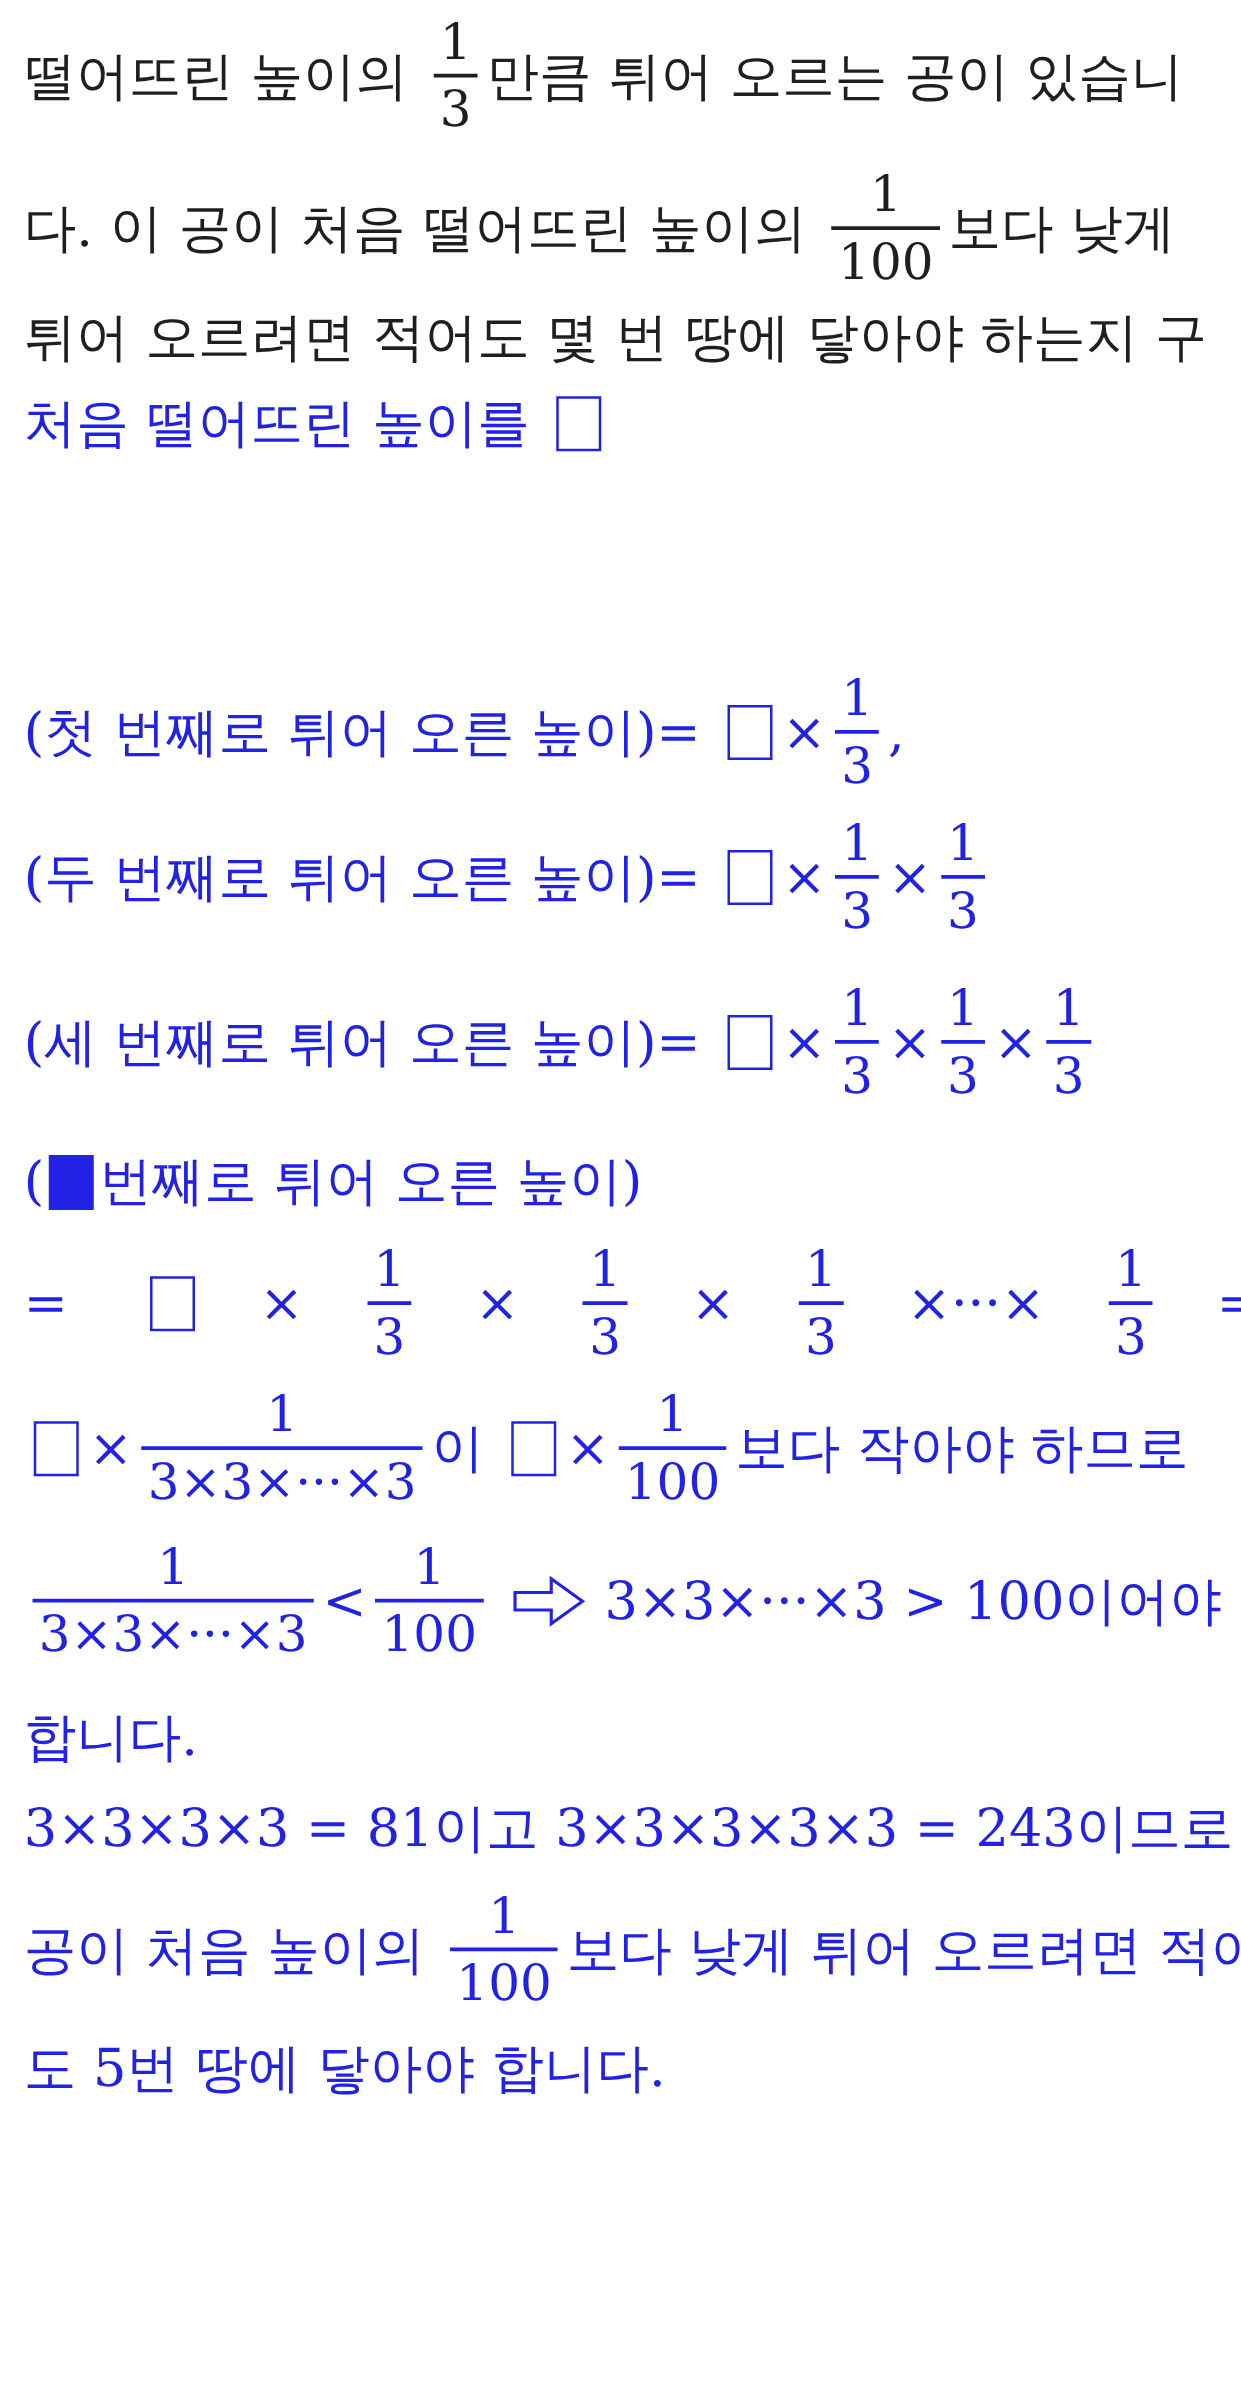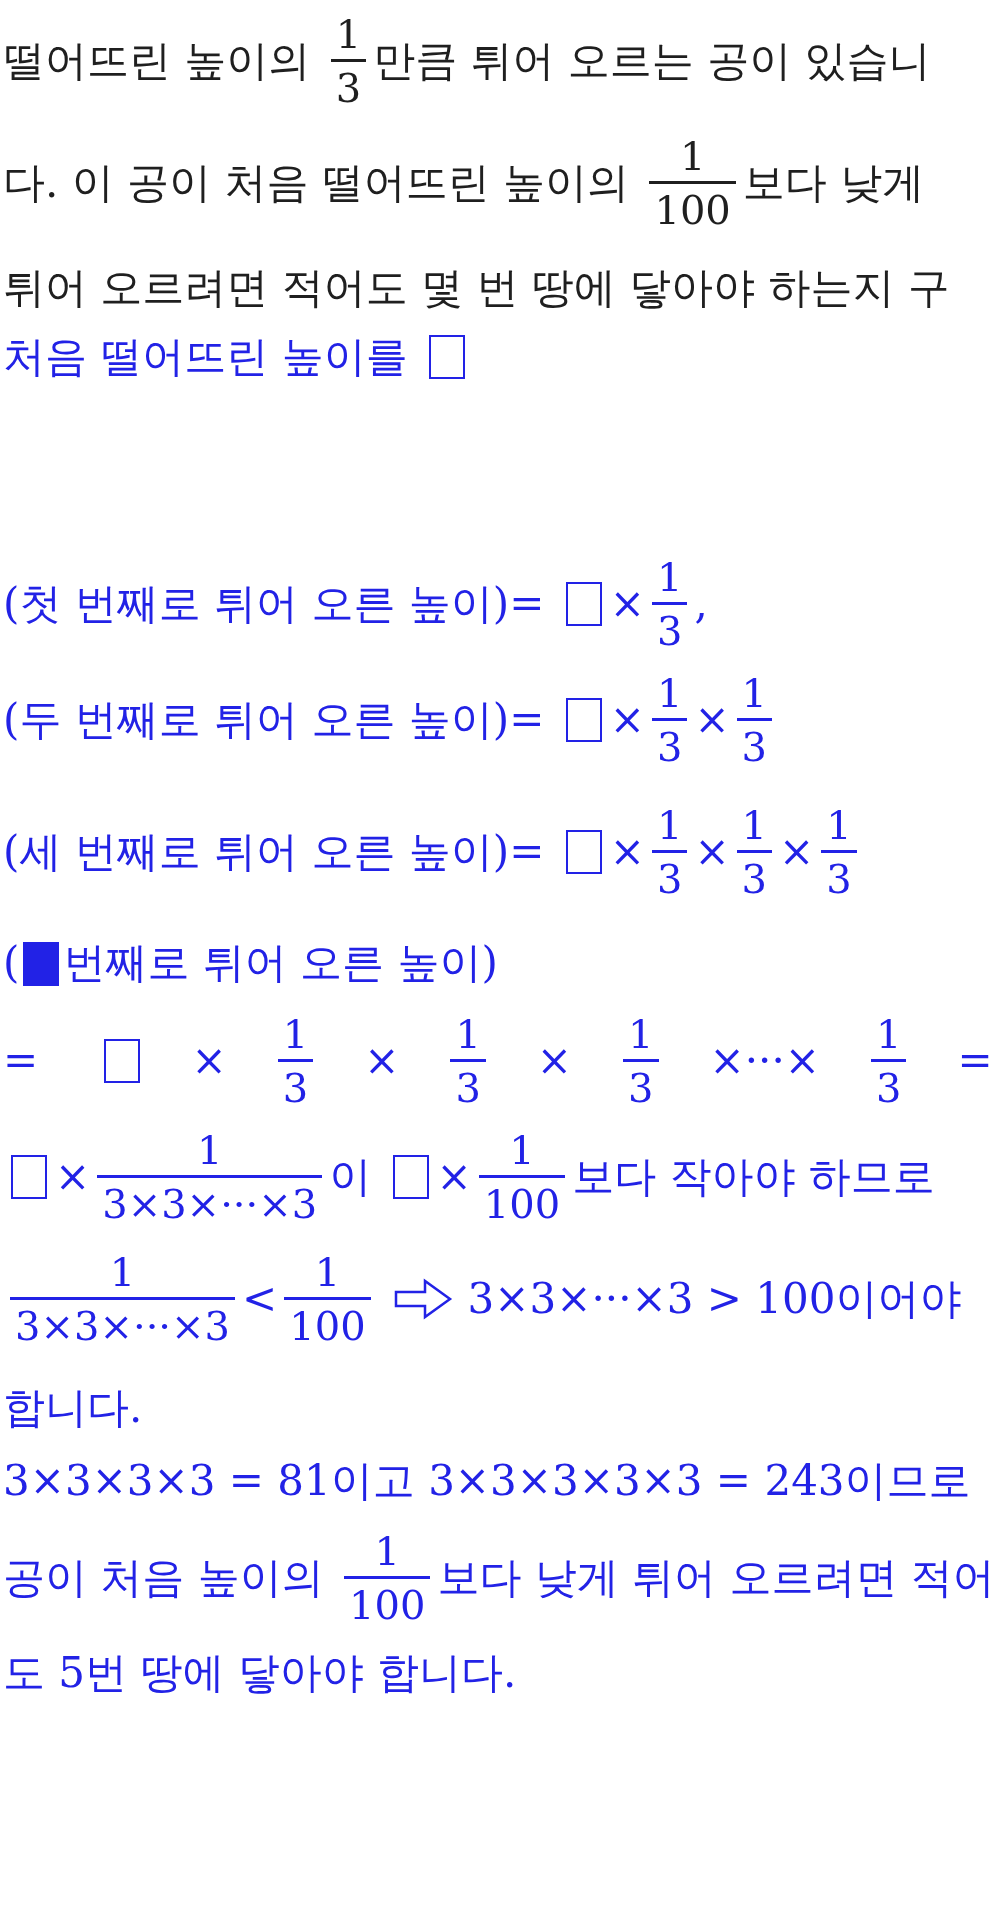--- a/index.html
+++ b/index.html
@@ -9,21 +9,21 @@
   * { box-sizing: border-box; }
   html, body {
     margin: 0; padding: 0;
     width: 993px; height: 1913px;
     background: #ffffff;
     overflow: hidden;
     font-family: "DejaVu Serif", "Liberation Serif", serif;
   }
   .doc {
     width: 993px; height: 1913px;
-    padding: 6px 2px 0 3px;
+    padding: 6px 2px 0 19px;
   }
   .line {
     display: flex;
     align-items: center;
     font-size: 42px;
     line-height: 1.35;
     white-space: pre;
     min-height: 56px;
   }
   .line.black { color: var(--black); }
@@ -57,21 +57,21 @@
     margin: 0 4px;
     flex: none;
   }
 
   .arrow { display: inline-flex; margin: 0 14px; flex: none; }
   .arrow svg { display: block; }
 
   
   .line:nth-child(1)  { margin-top: 4px;  }
   .line:nth-child(2)  { margin-top: 20px; }
-  .line:nth-child(3)  { margin-top: 26px; }
+  .line:nth-child(3)  { margin-top: 8px; }
   .line:nth-child(4)  { margin-top: 12px; }
   .line:nth-child(5)  { margin-top: 168px;}
   .line:nth-child(6)  { margin-top: 14px; }
   .line:nth-child(7)  { margin-top: 30px; }
   .line:nth-child(8)  { margin-top: 32px; }
   .line:nth-child(9)  { margin-top: 18px; gap: 44px; }
   .line:nth-child(10) { margin-top: 14px; }
   .line:nth-child(11) { margin-top: 20px; }
   .line:nth-child(12) { margin-top: 30px; }
   .line:nth-child(13) { margin-top: 16px; }

